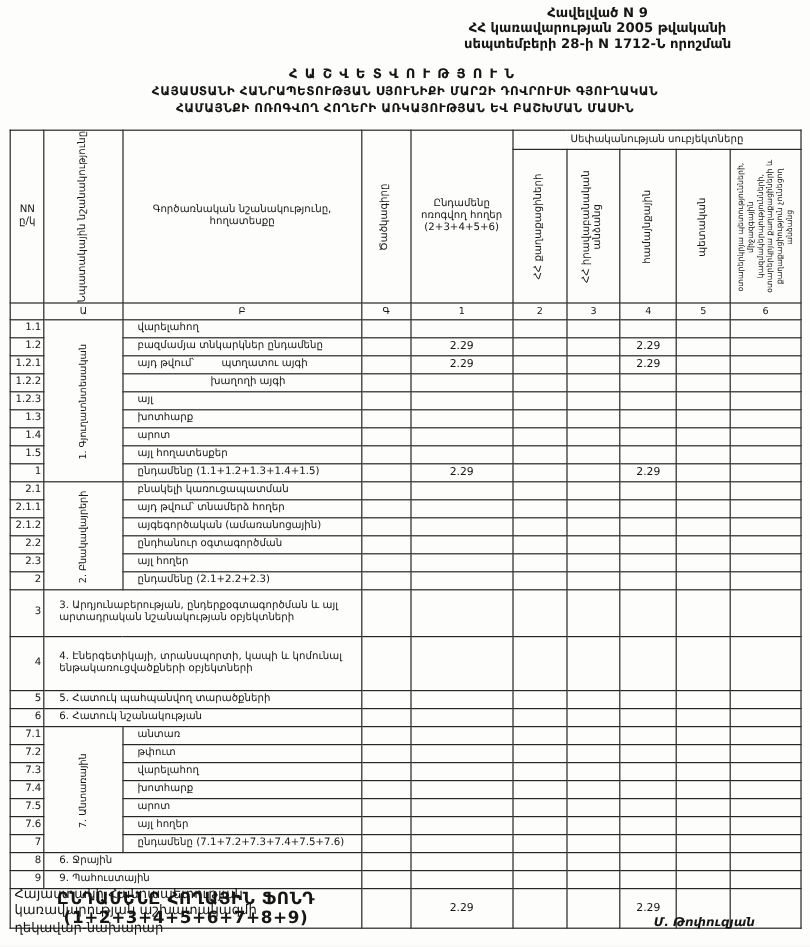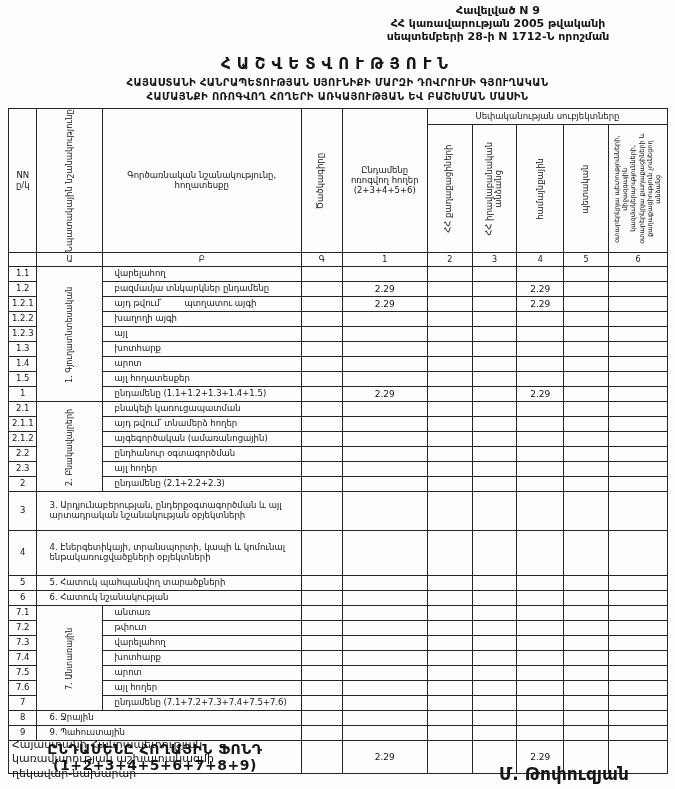--- a/index.html
+++ b/index.html
@@ -12,21 +12,21 @@
   
   .meta {
     position:absolute; top:4px; right:12px; width:330px;
     text-align:center; font-size:11px; font-weight:bold; line-height:1.2;
   }
   
   .title {
     position:absolute; top:54px; left:0; width:100%;
     text-align:center; font-weight:bold; font-size:10px; line-height:1.45;
   }
-  .title .t1 { font-size:15px; letter-spacing:6px; }
+  .title .t1 { font-size:11px; letter-spacing:6px; }
   .title .t2, .title .t3 { letter-spacing:0.4px;text-align:center; }
 
   
   table.report {
     position:absolute; top:108px; left:8px; width:660px;
     border-collapse:collapse; table-layout:fixed;
     background:#fdfdfc;
   }
   .report th, .report td {
     border:1px solid #262626; padding:0 2px;
@@ -37,41 +37,41 @@
   .h-group th.group { height:14px; font-size:8.5px; }
   .h-owners th { height:112px; }
   .vert {
     writing-mode:vertical-rl; transform:rotate(180deg);
     text-align:center; font-size:8px; line-height:1.2;
     white-space:normal;
   }
   .vert.small { font-size:6.5px; line-height:1.25; }
   .h-letters td { height:13px; text-align:center; font-size:8px; }
   tbody td { height:14px; }
-  tbody td.num { text-align:center; font-size:8.5px;margin-top:48px; }
+  tbody td.num { text-align:right; font-size:8.5px;margin-top:48px; }
   tbody td.lbl { text-align:left;padding-left:12px; }
-  tbody td.lbl.center { }
+  tbody td.lbl.center { text-align:center; }
   tbody td.val { text-align:center; font-size:9px; }
   tbody td.sec { font-size:8px; }
   tr.tall td { height:38px; }
   tr.tall2 td { height:44px; }
   tr.grand td { height:18px; }
   tr.grand td.grand-lbl {
     font-weight:bold; font-size:14px; letter-spacing:0.5px; text-align:center;
   }
   .lbl .pfx { display:inline-block; min-width:70px; }
 
   
   .footer-left {
     position:absolute; left:12px; top:738px;
     font-size:11px; font-weight:normal; line-height:1.3;
   }
   .signature {
     position:absolute; right:46px; top:764px;
-    font-size:17px; font-weight:bold;
+    font-size:10px; font-weight:bold;font-style:italic;
   }
 </style>
 </head>
 <body>
 
 <div class="page">
 
   <div class="meta">
     <div>Հավելված N 9</div>
     <div>ՀՀ կառավարության 2005 թվականի</div>

